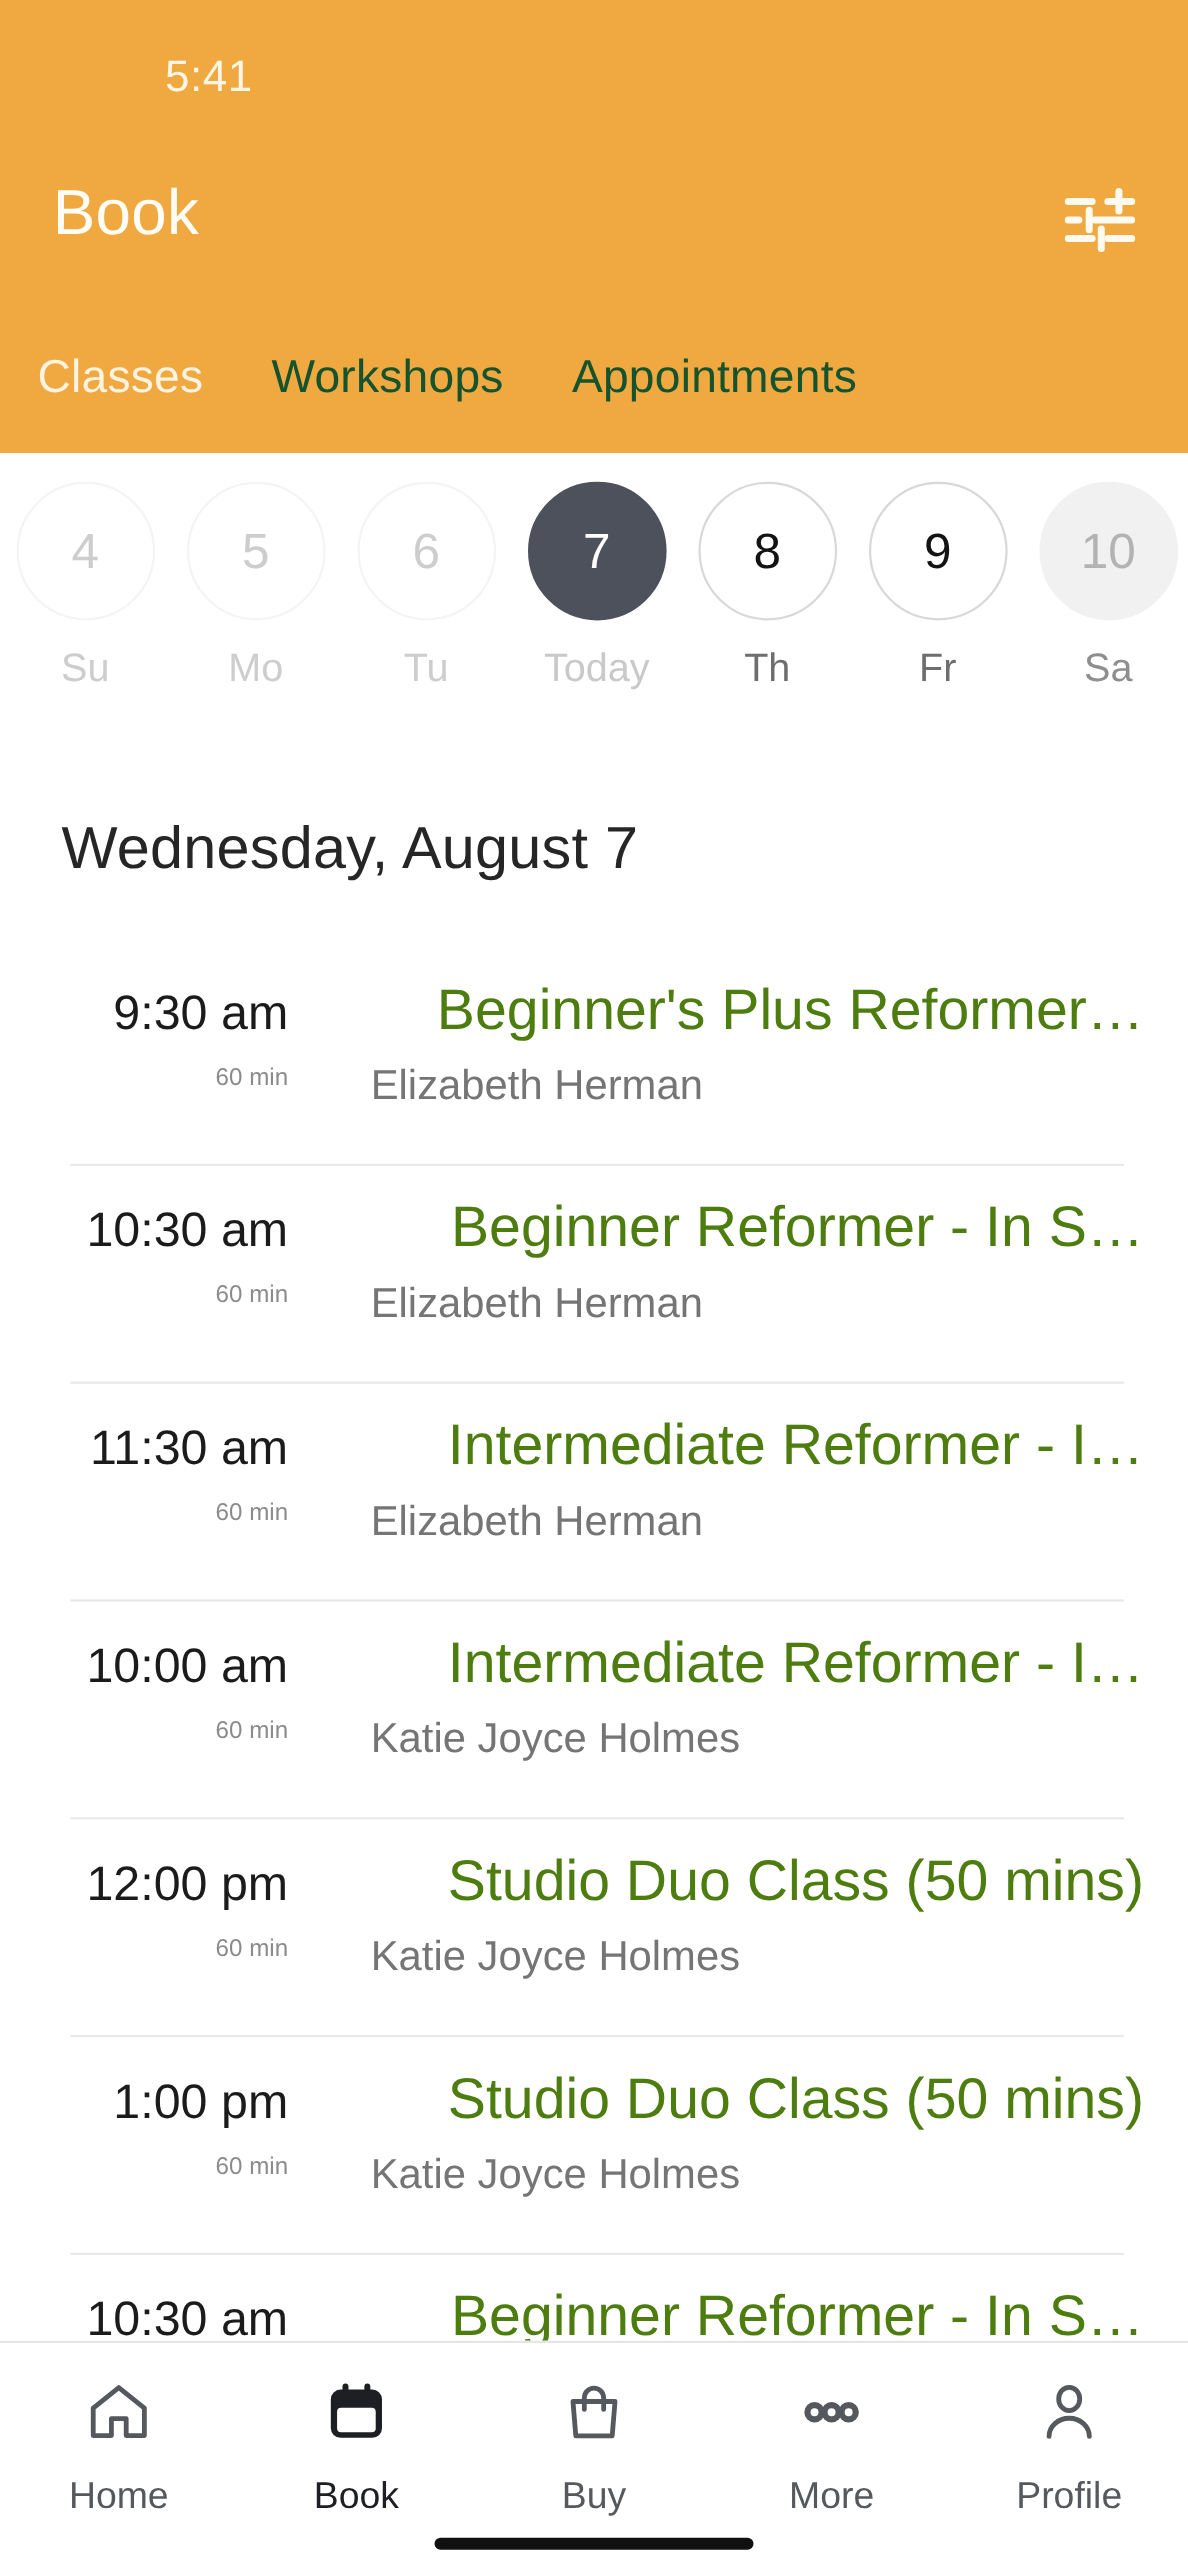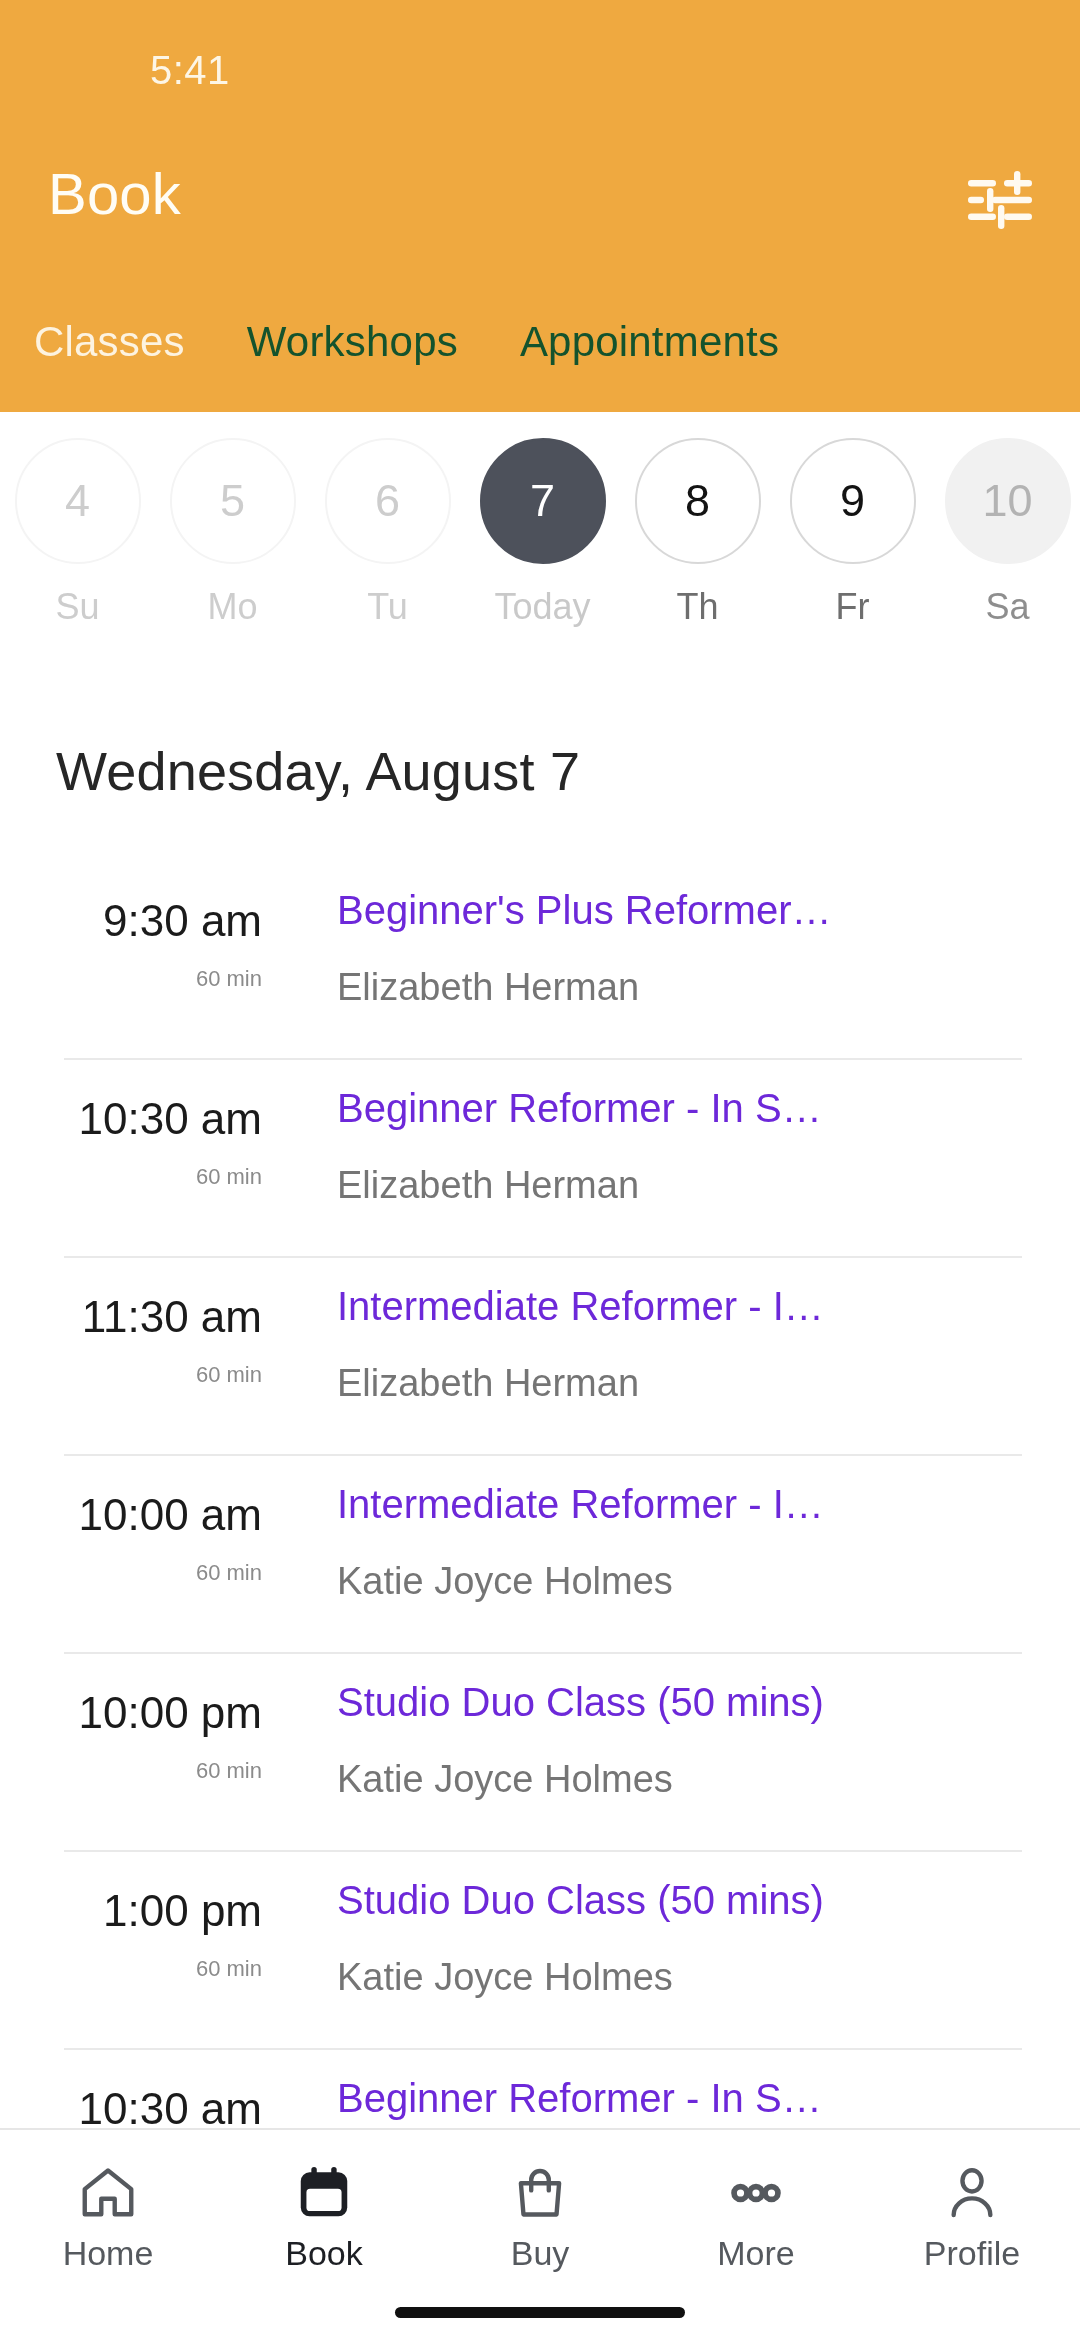--- a/index.html
+++ b/index.html
@@ -88,21 +88,21 @@
   .row-time {
     position:absolute; left:0; top:34px; width:262px;
     text-align:right; font-size:44px; color:#1b1b1b;
   }
   .row-dur {
     position:absolute; left:0; top:104px; width:262px;
     text-align:right; font-size:22px; color:#8b8b8b;
   }
   .row-title {
     position:absolute; left:337px; right:40px; top:26px;
-    font-size:40px; color:#6d28d9; white-space:nowrap; overflow:hidden;
+    font-size:52px; color:#4d7c0f; white-space:nowrap; overflow:hidden;text-align:right;
   }
   .row-inst {
     position:absolute; left:337px; right:40px; top:104px;
     font-size:38px; color:#757575; white-space:nowrap; overflow:hidden;
   }
 
   
   .list-mask {
     position:absolute; left:0; top:2128px; width:1080px; height:24px;
     background:#fff;
@@ -112,21 +112,21 @@
   .bottomnav {
     position:absolute; left:0; bottom:0; width:1080px; height:212px;
     background:#ffffff; border-top:2px solid #e6e6e6;
     display:flex; align-items:flex-start;
   }
   .navitem {
     flex:1; display:flex; flex-direction:column; align-items:center;
     padding-top:30px; cursor:pointer;
   }
   .navicon { height:66px; display:flex; align-items:center; justify-content:center; }
-  .navlabel { margin-top:8px; font-size:34px; color:#55595e; }
+  .navlabel { margin-top:24px; font-size:34px; color:#55595e; }
   .navlabel.active { color:#1d1f24; }
   .home-indicator {
     position:absolute; left:50%; transform:translateX(-50%); bottom:22px;
     width:290px; height:11px; border-radius:6px; background:#101010;
   }
 </style>
 </head>
 <body>
 
 <div id="screen">
@@ -233,21 +233,21 @@
 
     <div class="row">
       <div class="row-time">10:00 am</div>
       <div class="row-dur">60 min</div>
       <div class="row-title">Intermediate Reformer - I…</div>
       <div class="row-inst">Katie Joyce Holmes</div>
       <div class="sep"></div>
     </div>
 
     <div class="row">
-      <div class="row-time">10:00 pm</div>
+      <div class="row-time">12:00 pm</div>
       <div class="row-dur">60 min</div>
       <div class="row-title">Studio Duo Class (50 mins)</div>
       <div class="row-inst">Katie Joyce Holmes</div>
       <div class="sep"></div>
     </div>
 
     <div class="row">
       <div class="row-time">1:00 pm</div>
       <div class="row-dur">60 min</div>
       <div class="row-title">Studio Duo Class (50 mins)</div>

